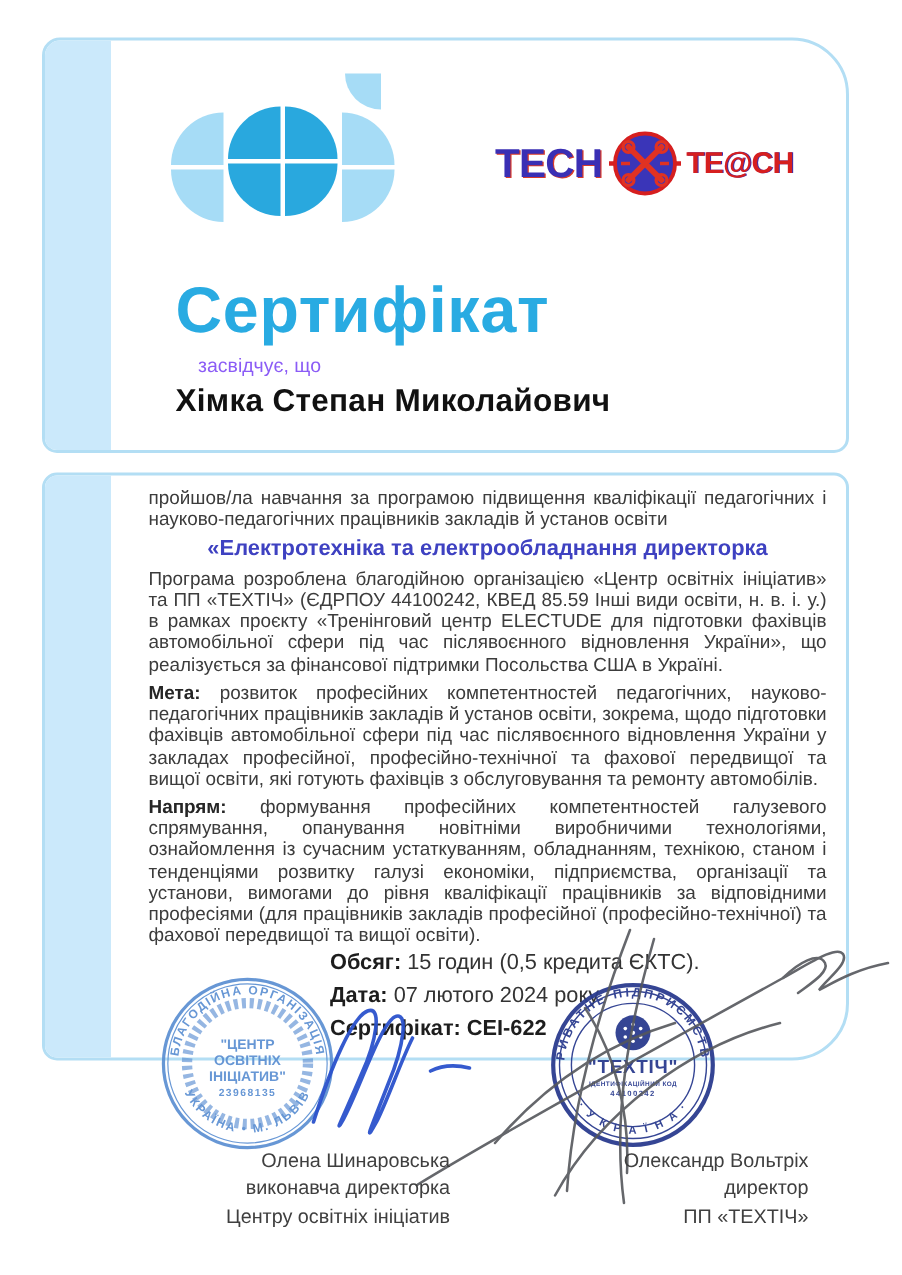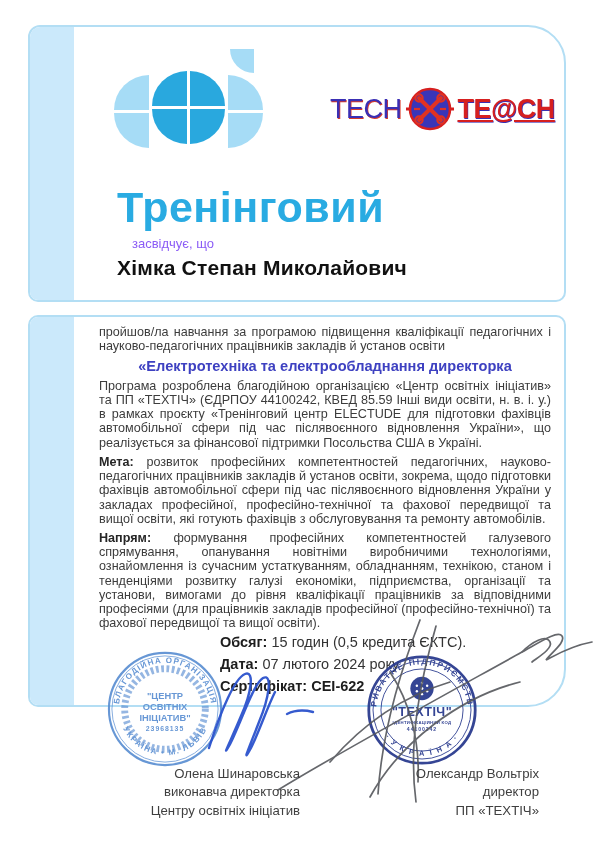--- a/index.html
+++ b/index.html
@@ -15,24 +15,24 @@
 
   
   .coi{position:absolute;left:84px;top:22px;width:150px;height:96px;}
   .q{position:absolute;width:35px;height:35px;}
   .q.light{background:#A6DCF6;} .q.dark{background:#29A8DE;}
   .rTL{border-radius:100% 0 0 0;} .rTR{border-radius:0 100% 0 0;}
   .rBR{border-radius:0 0 100% 0;} .rBL{border-radius:0 0 0 100%;}
   .dot{position:absolute;width:24px;height:24px;background:#A6DCF6;border-radius:0 0 0 100%;}
 
   .tech-row{position:absolute;left:300px;top:58px;display:flex;align-items:center;gap:4px;}
-  .tech-word{font-size:27px;font-weight:normal;letter-spacing:-0.5px;color:#3A2FB4;
+  .tech-word{font-size:27px;font-weight:bold;letter-spacing:-0.5px;color:#3A2FB4;
              text-shadow:0.8px 0.8px 0 #d93a2a;}
-  .teach-word{font-size:27px;font-weight:bold;letter-spacing:-0.5px;color:#D61F1F;
-             text-shadow:0.6px 0.6px 0 #3A2FB4;text-decoration:underline;}
+  .teach-word{font-size:20px;font-weight:bold;letter-spacing:-0.5px;color:#D61F1F;
+             text-shadow:0.6px 0.6px 0 #3A2FB4;}
 
   .cert-title{position:absolute;left:87px;top:156px;font-size:43px;font-weight:bold;
               color:#29ABE2;letter-spacing:0.5px;}
   .certifies{position:absolute;left:102px;top:209px;font-size:13px;color:#8b5cf6;}
   .recipient{position:absolute;left:87px;top:229px;font-size:21px;font-weight:bold;
              color:#111;letter-spacing:0.2px;}
 
   .text-col{position:absolute;left:69px;top:8px;width:452px;color:#3C3C3C;
             font-size:12.6px;line-height:1.13;}
   .text-col p{margin:0 0 5px 0;text-align:justify;}
@@ -85,21 +85,21 @@
         <circle cx="13" cy="13" r="3.6" fill="none" stroke="#E03222" stroke-width="2.2"></circle>
         <circle cx="35" cy="13" r="3.6" fill="none" stroke="#E03222" stroke-width="2.2"></circle>
         <circle cx="13" cy="35" r="3.6" fill="none" stroke="#E03222" stroke-width="2.2"></circle>
         <circle cx="35" cy="35" r="3.6" fill="none" stroke="#E03222" stroke-width="2.2"></circle>
         <line x1="8" y1="24" x2="14" y2="24" stroke="#E03222" stroke-width="2.2"></line>
         <line x1="34" y1="24" x2="40" y2="24" stroke="#E03222" stroke-width="2.2"></line>
       </svg>
       <span class="teach-word">TE@CH</span>
     </div>
 
-    <div class="cert-title">Тренінговий</div>
+    <div class="cert-title">Сертифікат</div>
     <div class="certifies">засвідчує, що</div>
     <div class="recipient">Хімка Степан Миколайович</div>
   </div>
 
   <div class="card card2">
     <div class="leftbar"></div>
 
     <div class="text-col">
       <p>пройшов/ла навчання за програмою підвищення кваліфікації педагогічних і науково-педагогічних працівників закладів й установ освіти</p>
       <div class="course">

